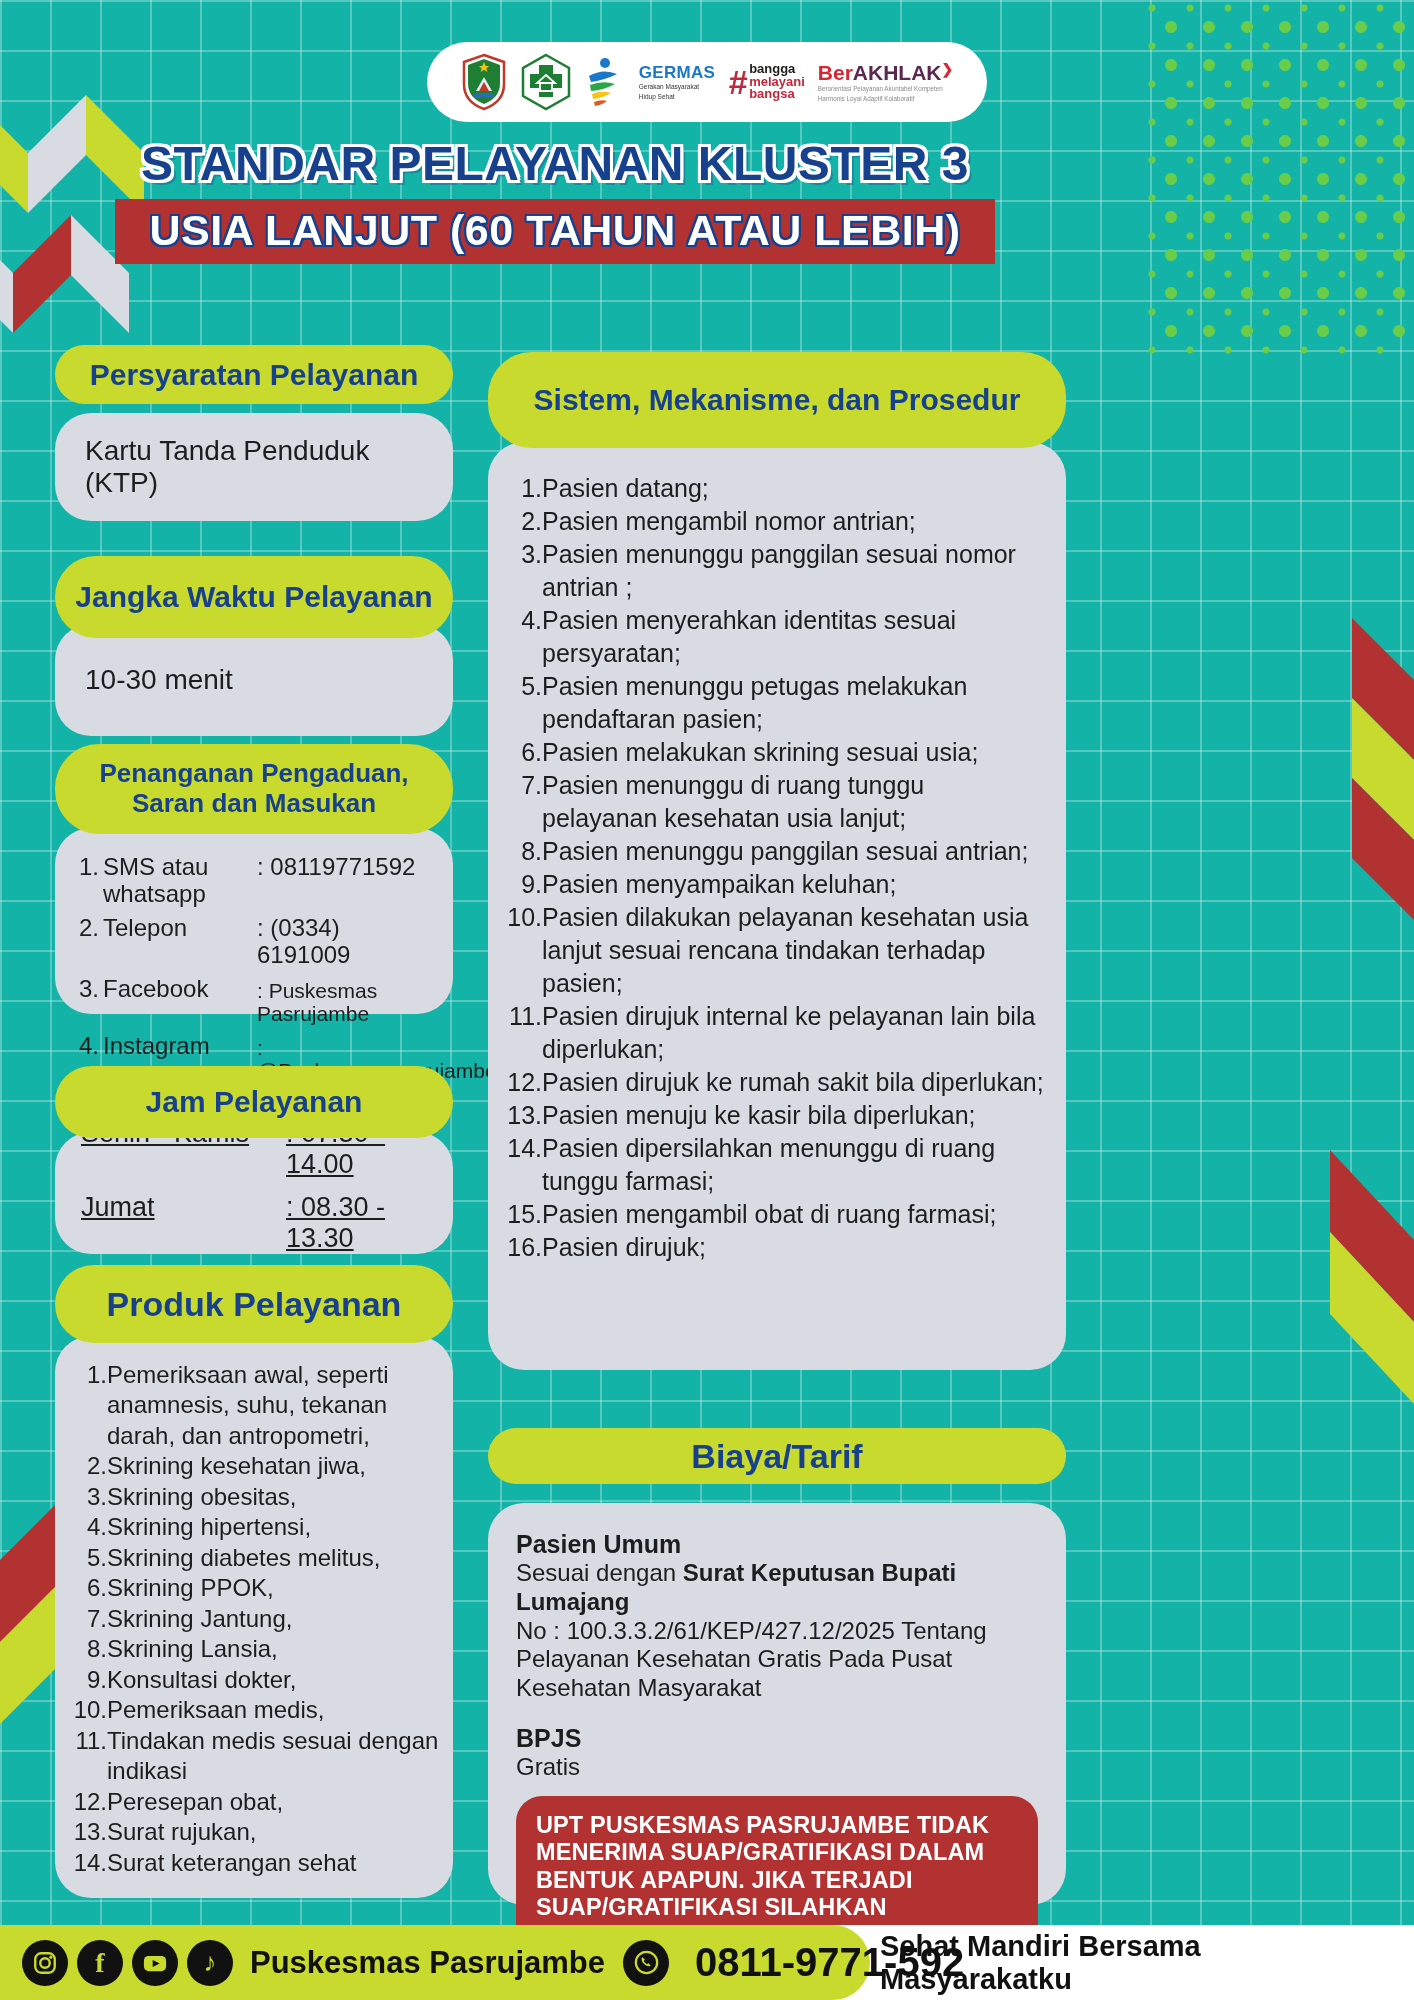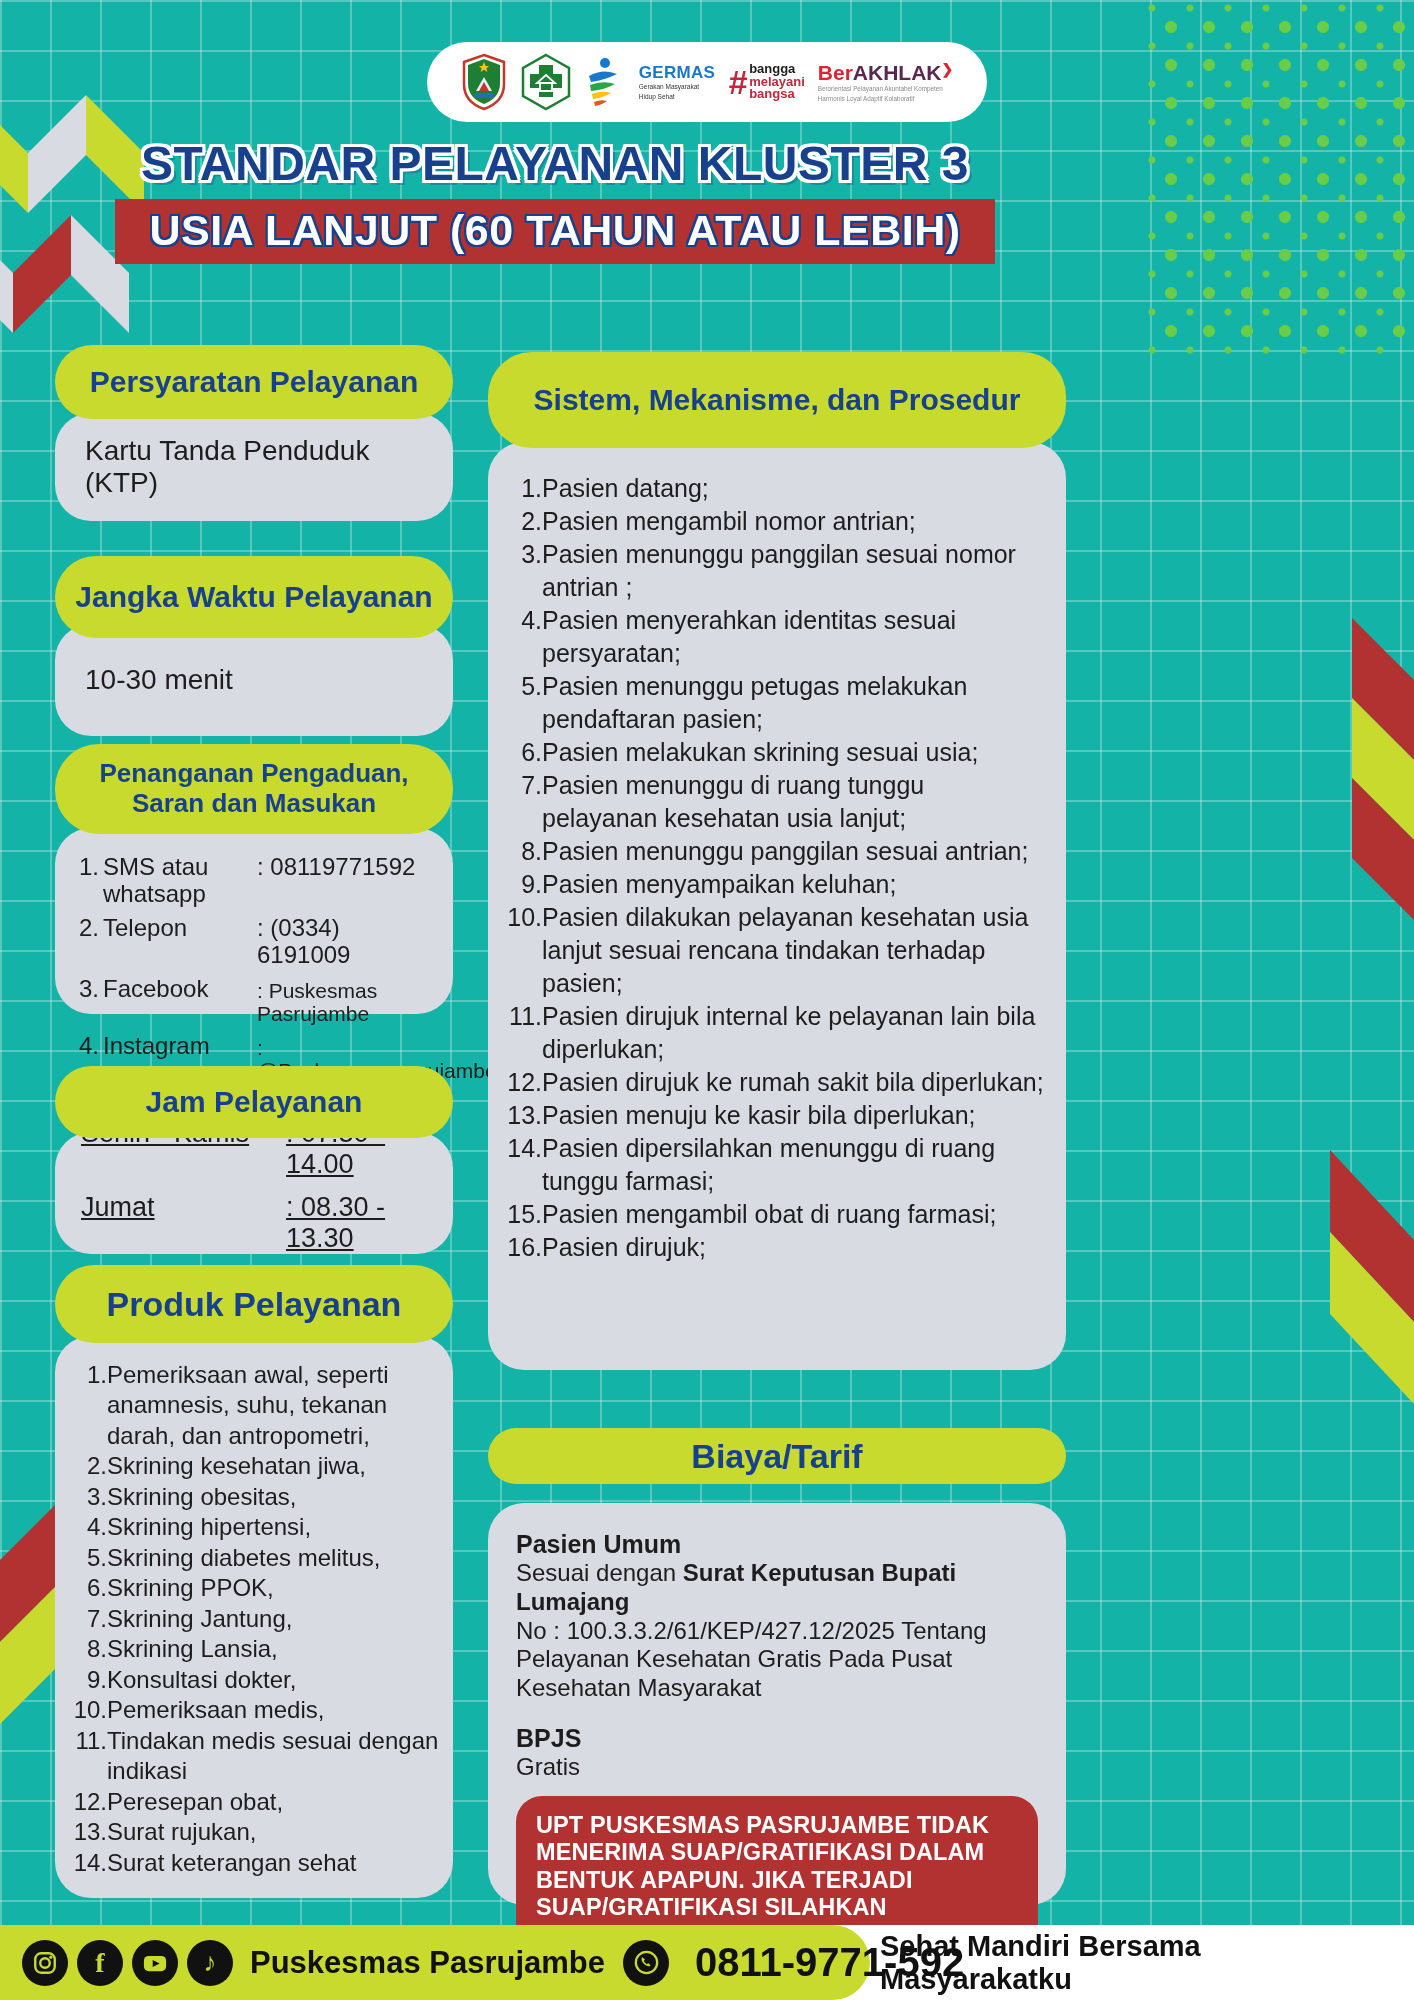--- a/index.html
+++ b/index.html
@@ -31,21 +31,21 @@
   #title-banner{margin:8px auto 0;width:880px;background:#b23131;padding:7px 0 9px;}
   #title-line2{font-size:43px;font-weight:900;color:#ffffff;letter-spacing:.5px;
     text-shadow:-2px -2px 0 #17418d,2px -2px 0 #17418d,-2px 2px 0 #17418d,2px 2px 0 #17418d,
                  0 -2px 0 #17418d,0 2px 0 #17418d,-2px 0 0 #17418d,2px 0 0 #17418d;}
   
   .pill{background:#c8da2d;border-radius:44px;display:flex;align-items:center;
         justify-content:center;text-align:center;color:#17418d;font-weight:bold;z-index:2;}
   .graybox{background:#d9dbe3;border-radius:36px;z-index:1;}
   
   .lcol{left:55px;width:398px;}
-  #persy-pill{top:345px;height:74px;font-size:30px;}
+  #persy-pill{top:345px;height:59px;font-size:30px;}
   #persy-box{top:413px;height:108px;display:flex;align-items:center;padding:0 30px;font-size:28px;box-sizing:border-box;}
   #jangka-pill{top:556px;height:82px;font-size:30px;}
   #jangka-box{top:624px;height:112px;display:flex;align-items:center;padding:0 30px;font-size:28px;box-sizing:border-box;}
   #pengaduan-pill{top:744px;height:90px;font-size:26px;line-height:1.15;padding:0 18px;box-sizing:border-box;}
   #pengaduan-box{top:828px;height:186px;padding:26px 16px 18px 14px;box-sizing:border-box;}
   .contact-list{counter-reset:c;display:flex;flex-direction:column;gap:7px;font-size:24px;}
   .contact-row{counter-increment:c;display:grid;grid-template-columns:30px 150px 1fr;column-gap:4px;align-items:start;line-height:1.12;}
   .contact-row::before{content:counter(c) ".";text-align:right;}
   .contact-row:nth-of-type(n+3) .c-value{font-size:21px;padding-top:3px;}
   #jam-pill{top:1066px;height:72px;font-size:30px;}

